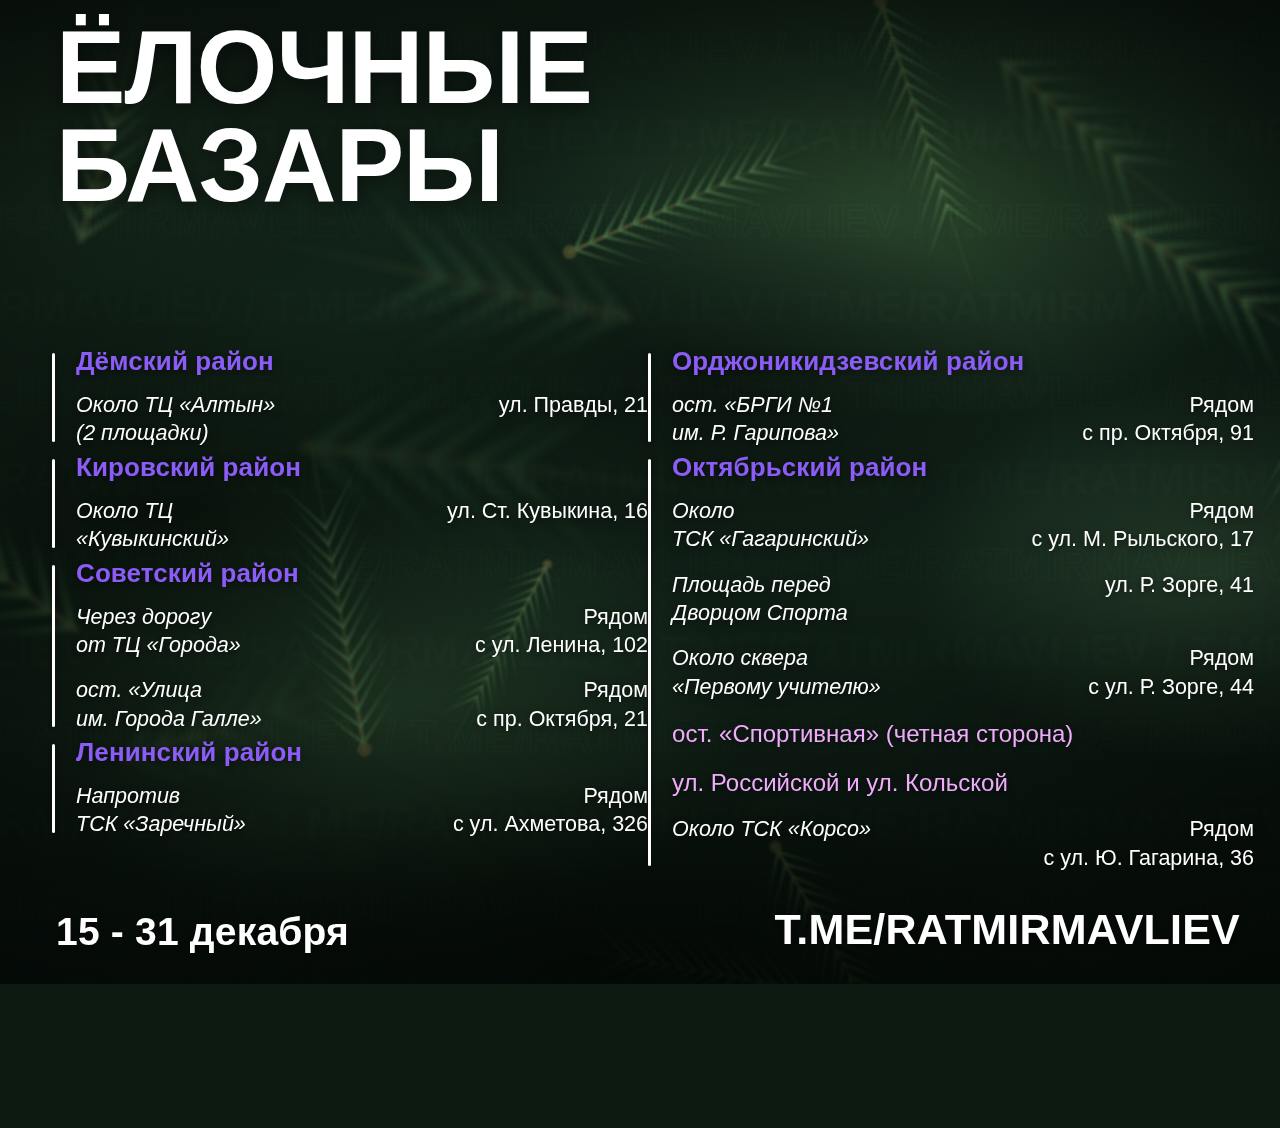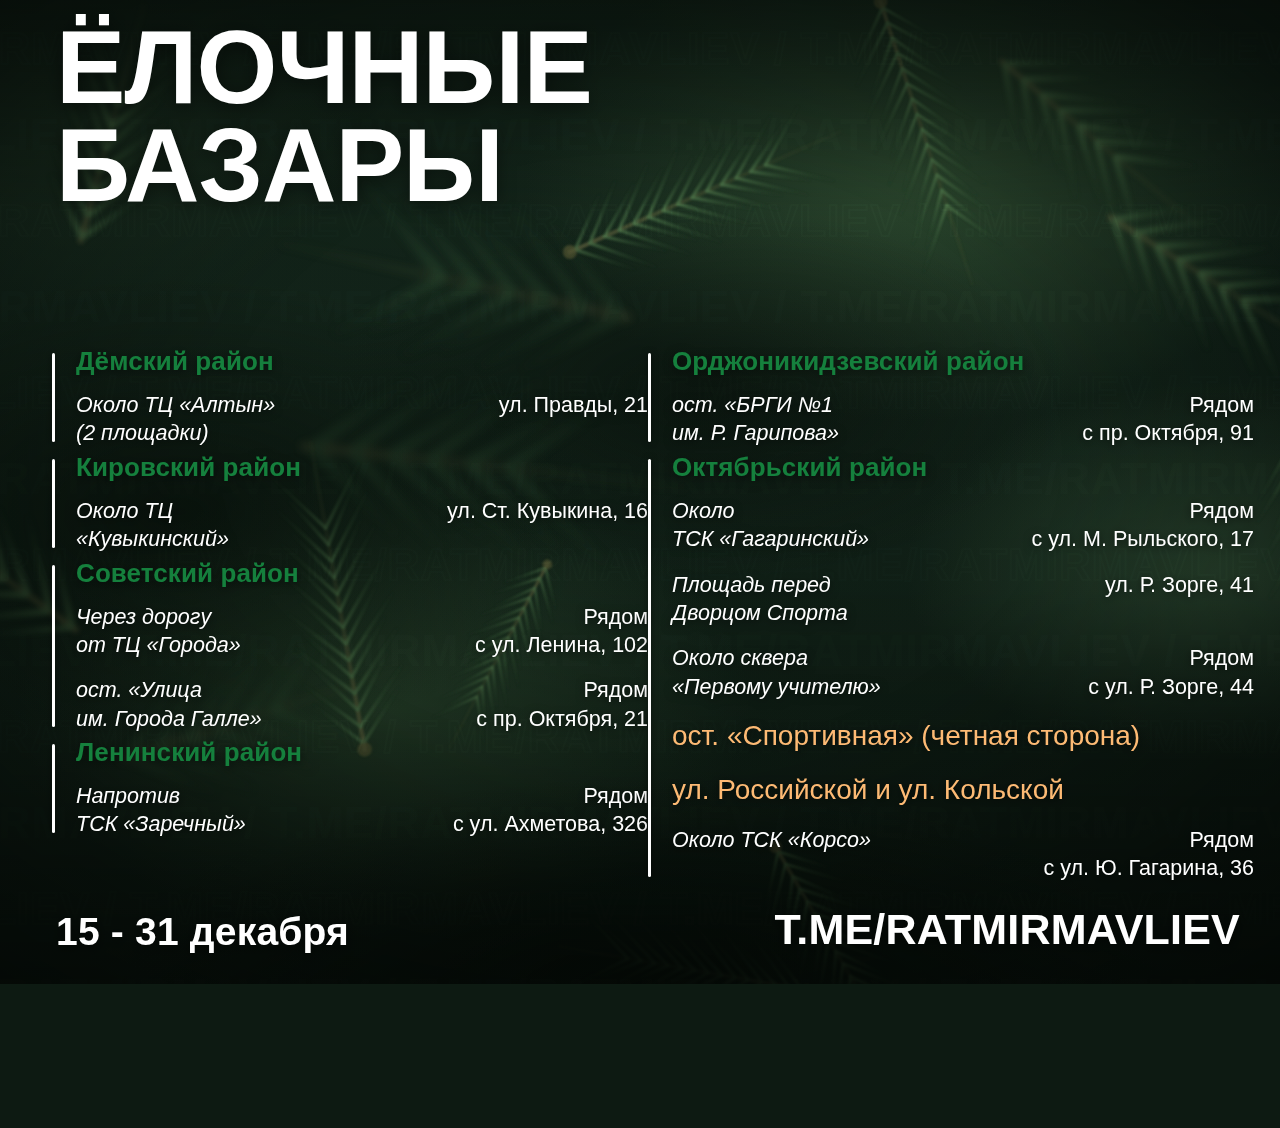--- a/index.html
+++ b/index.html
@@ -95,35 +95,35 @@
   .col{width:600px;position:relative;}
   .col.right{margin-left:0px;width:610px;}
 
   .district{position:relative;padding-left:24px;margin-bottom:4px;}
   .district::before{
     content:"";position:absolute;left:0;top:7px;bottom:6px;
     width:3px;background:#ffffff;border-radius:2px;
     box-shadow:0 0 6px rgba(0,0,0,.5);
   }
   .dist-title{
-    font-size:26px;font-weight:700;color:#15803d;
+    font-size:26px;font-weight:700;color:#8b5cf6;
     margin:0 0 14px 0;letter-spacing:.1px;
     text-shadow:0 2px 10px rgba(0,0,0,.55);
   }
   .entry{margin-bottom:17px;}
   .entry:last-child{margin-bottom:2px;}
   .erow{
     display:flex;justify-content:space-between;align-items:baseline;gap:16px;
     font-size:21.5px;color:#fff;line-height:1.32;
     text-shadow:0 2px 9px rgba(0,0,0,.6);
   }
   .eleft{white-space:nowrap;font-style:italic;}
   .eright{white-space:nowrap;text-align:right;}
   .erow.note .eleft{font-style:italic;}
-  .full{font-size:28px;color:#fdba74;line-height:1.32;text-shadow:0 2px 9px rgba(0,0,0,.6);}
+  .full{font-size:24px;color:#f0abfc;line-height:1.32;text-shadow:0 2px 9px rgba(0,0,0,.6);}
 
   .footer{
     position:absolute;left:56px;right:40px;bottom:30px;
     display:flex;justify-content:space-between;align-items:flex-end;
   }
   .f-date{
     font-size:39px;font-weight:700;color:#fff;letter-spacing:.2px;
     font-stretch:condensed;
     text-shadow:0 2px 12px rgba(0,0,0,.6);
   }

